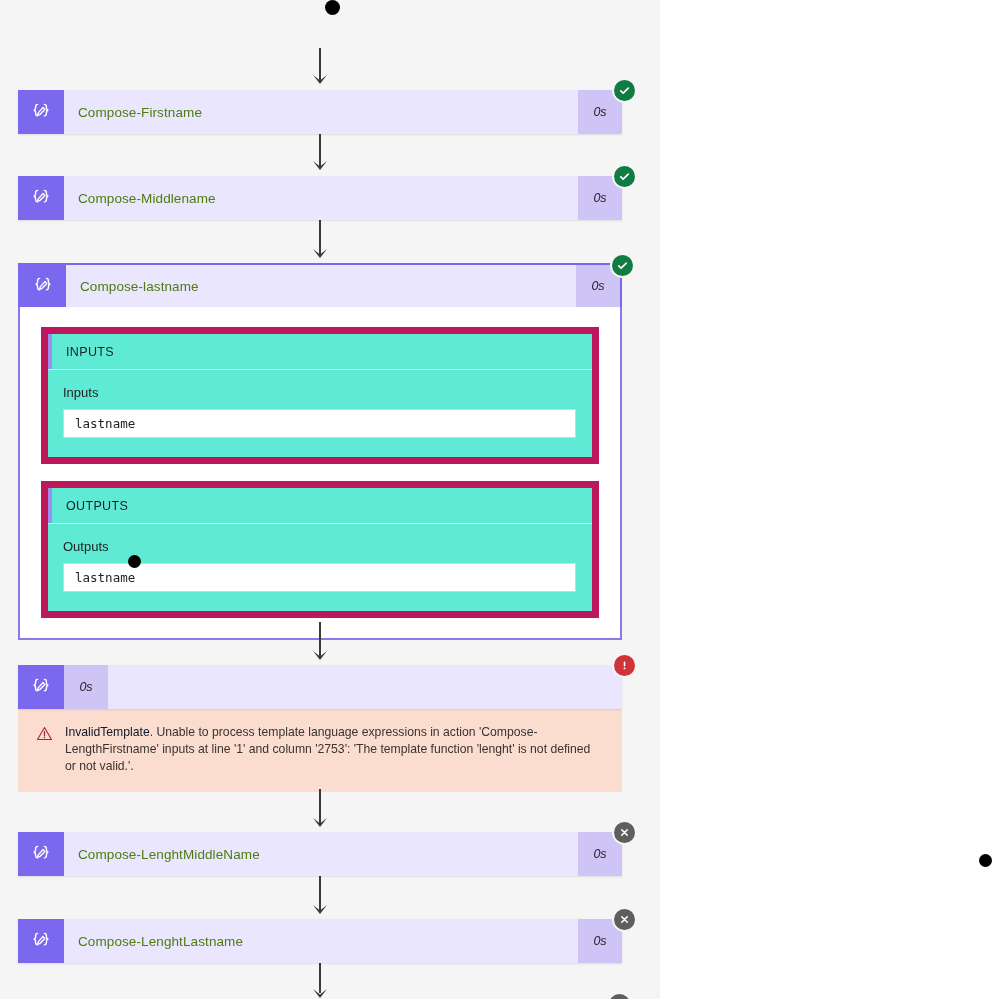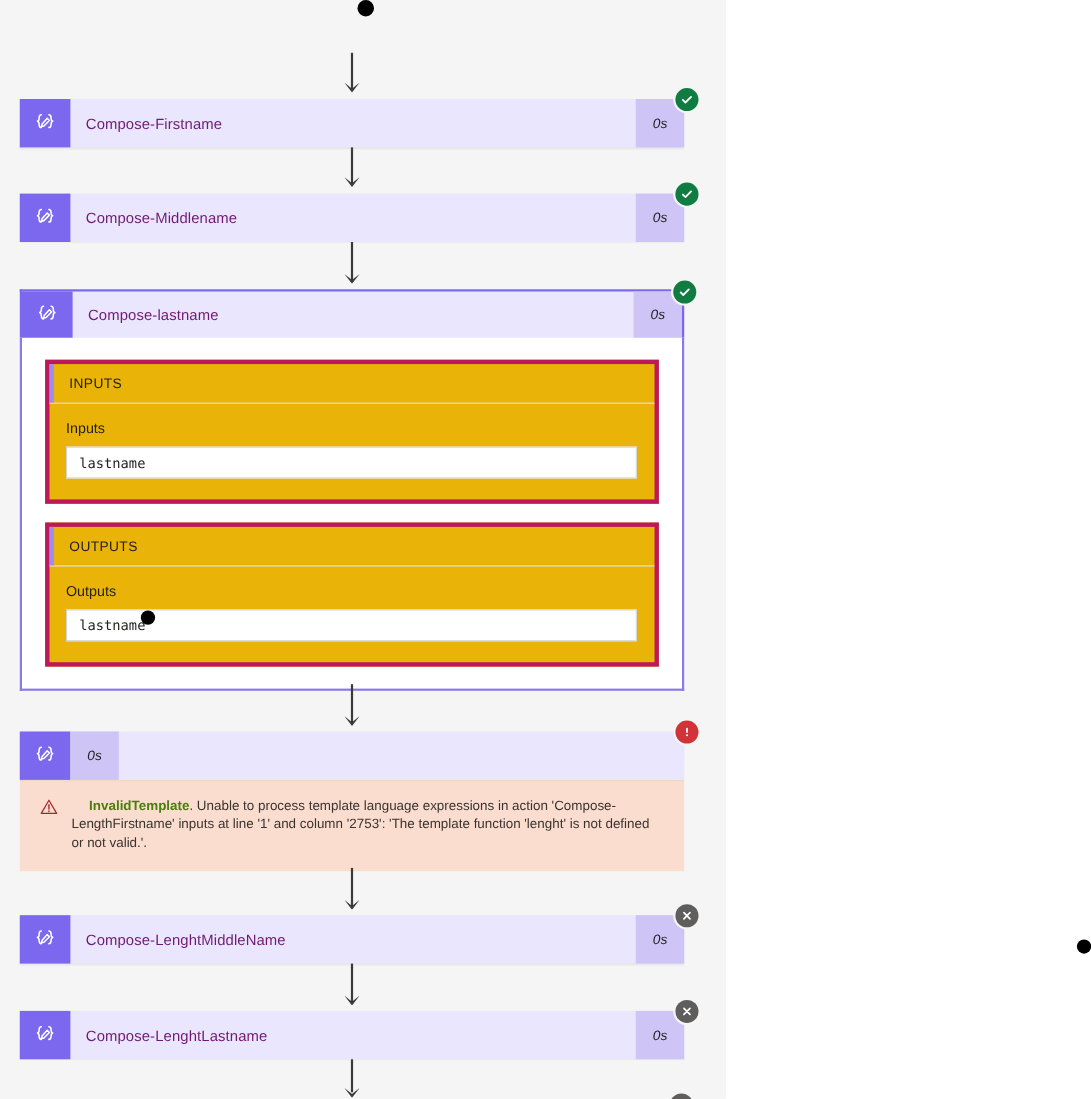--- a/index.html
+++ b/index.html
@@ -77,21 +77,21 @@
     align-items: center;
     justify-content: center;
   }
   .card-icon svg { display: block; }
   .card-title {
     flex: 1 1 auto;
     display: flex;
     align-items: center;
     padding-left: 14px;
     font-size: 13.5px;
-    color: #701a75;
+    color: #4d7c0f;
     letter-spacing: 0.1px;
     white-space: nowrap;
     overflow: hidden;
   }
   .card-duration {
     flex: 0 0 44px;
     width: 44px;
     background: #cec5f6;
     display: flex;
     align-items: center;
@@ -130,22 +130,22 @@
   }
   .card-body {
     border: 2px solid #8a7ae8;
     border-top: none;
     background: #ffffff;
     padding: 20px 21px 20px 21px;
     box-sizing: border-box;
   }
 
   .panel {
-    border: 4px solid #be185d;
-    background: #eab308;
+    border: 7px solid #be185d;
+    background: #5eead4;
     margin-bottom: 17px;
   }
   .panel:last-child { margin-bottom: 0; }
 
   .panel-head {
     position: relative;
     height: 35px;
     display: flex;
     align-items: center;
     border-bottom: 1px solid #e6e4e2;
@@ -194,21 +194,21 @@
     flex: 0 0 18px;
     margin-top: 1px;
     margin-right: 11px;
   }
   .error-icon svg { display: block; }
   .error-text {
     font-size: 12.2px;
     line-height: 17px;
     color: #3a3330;
   }
-  .error-text b { font-weight: bold; color: #4d7c0f; margin-left: 16px; }
+  .error-text b { font-weight: normal; color: #0f172a; }
 
   
   .cursor-dot {
     position: absolute;
     background: #000000;
     border-radius: 50%;
     z-index: 50;
     pointer-events: none;
   }
 </style>

